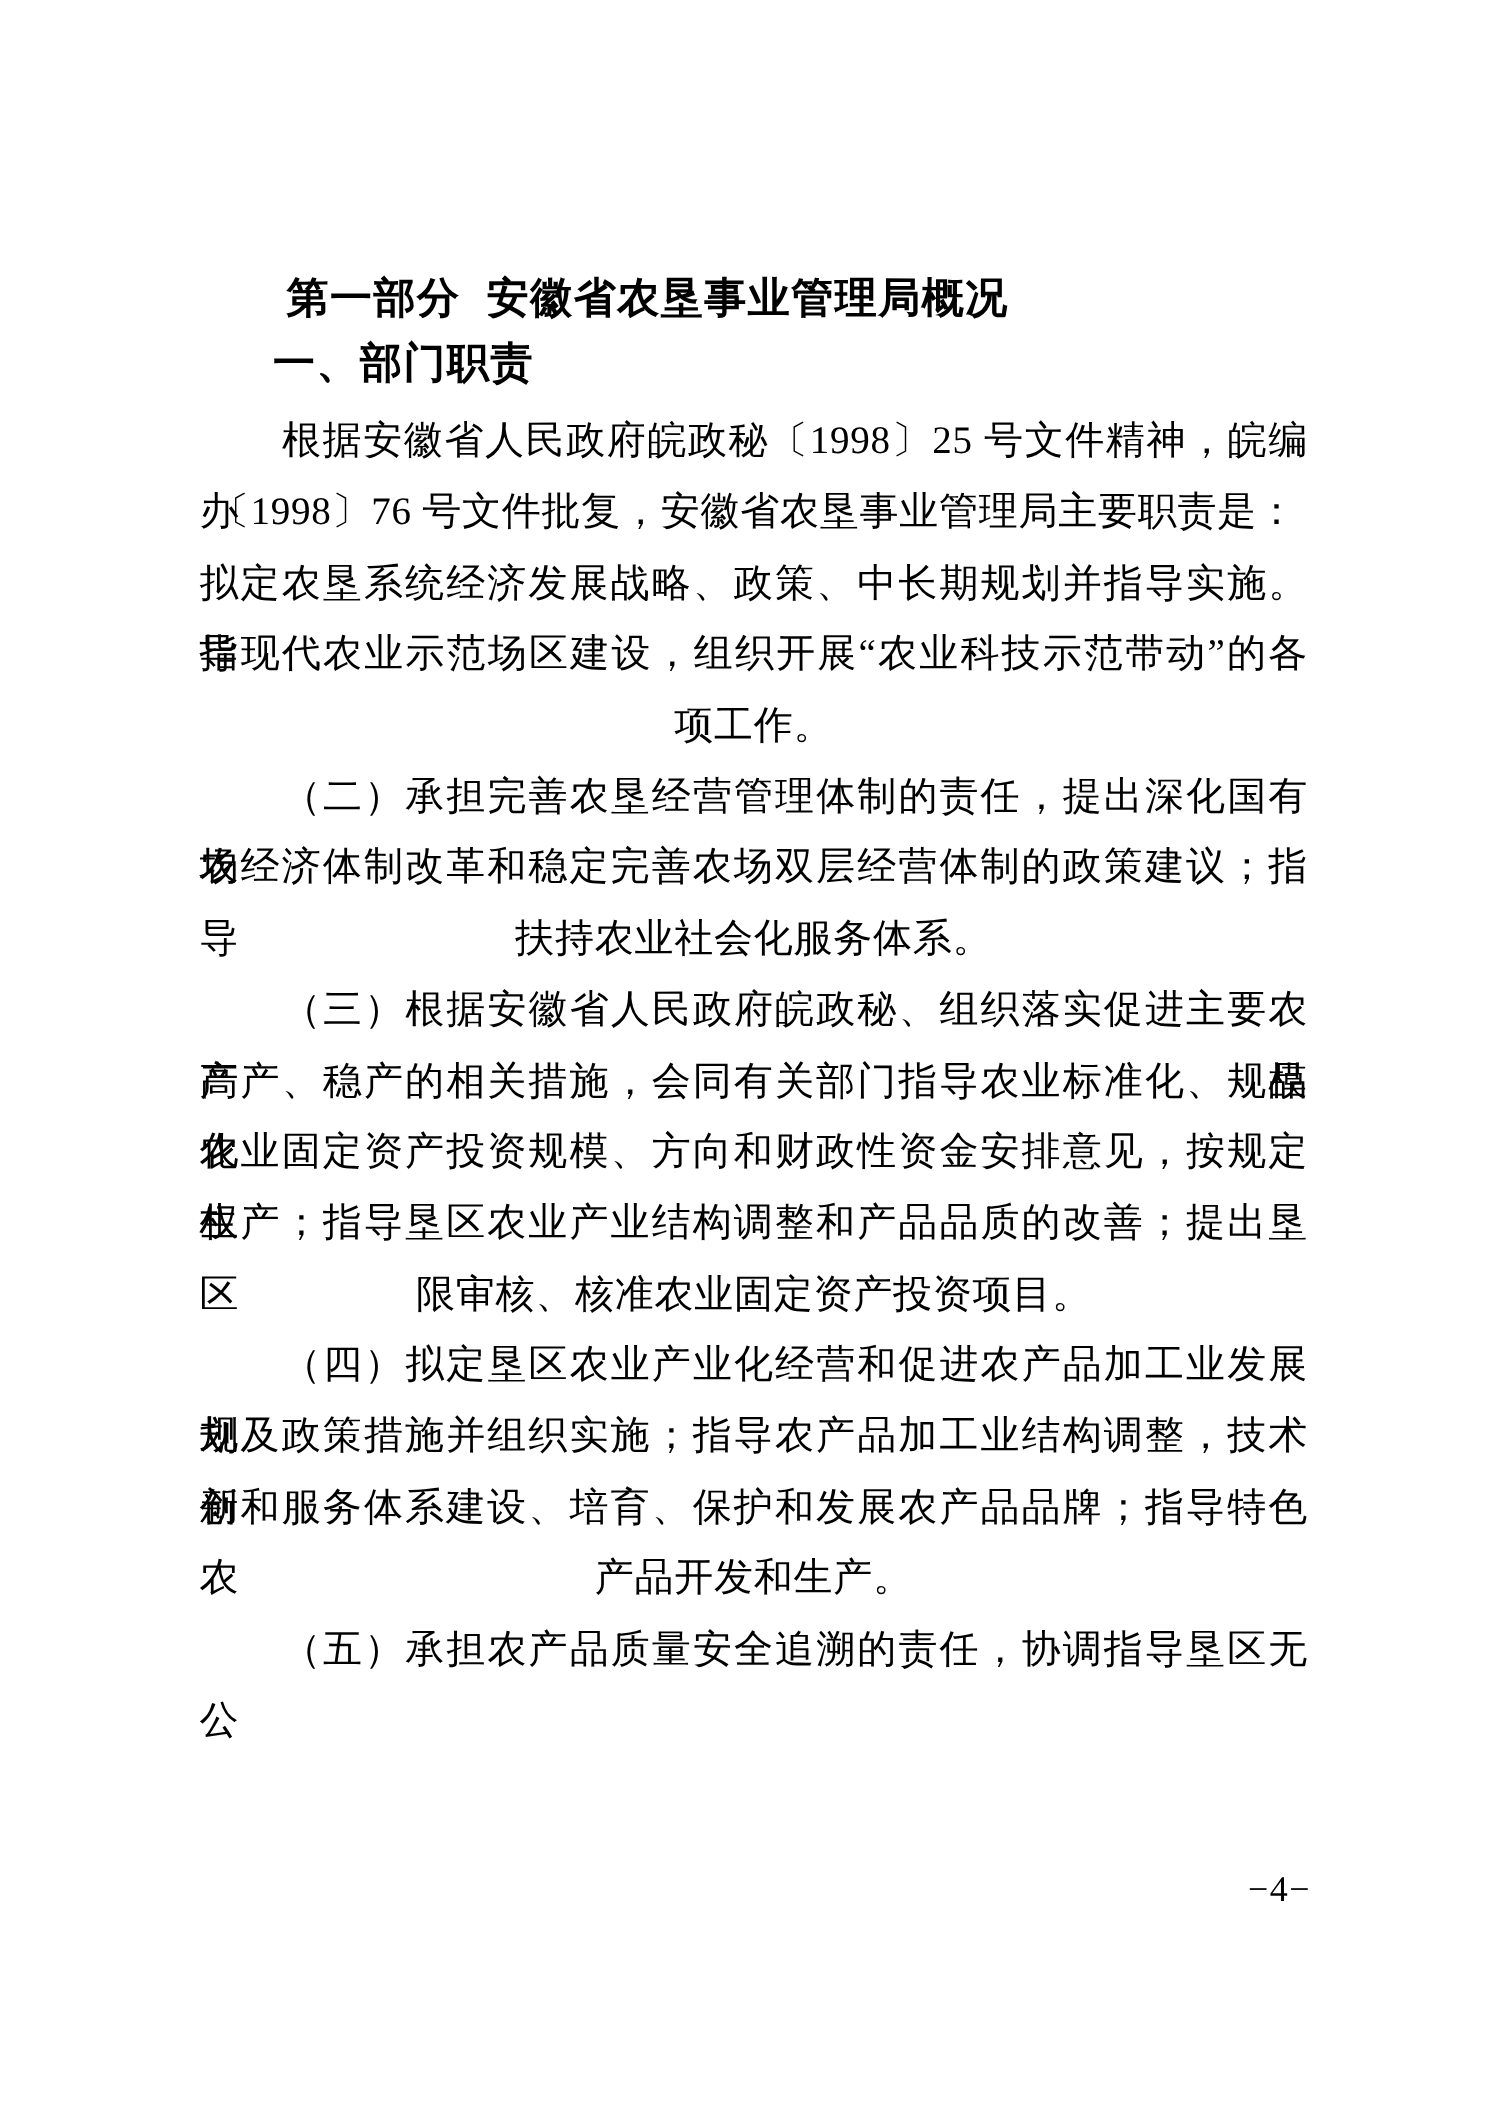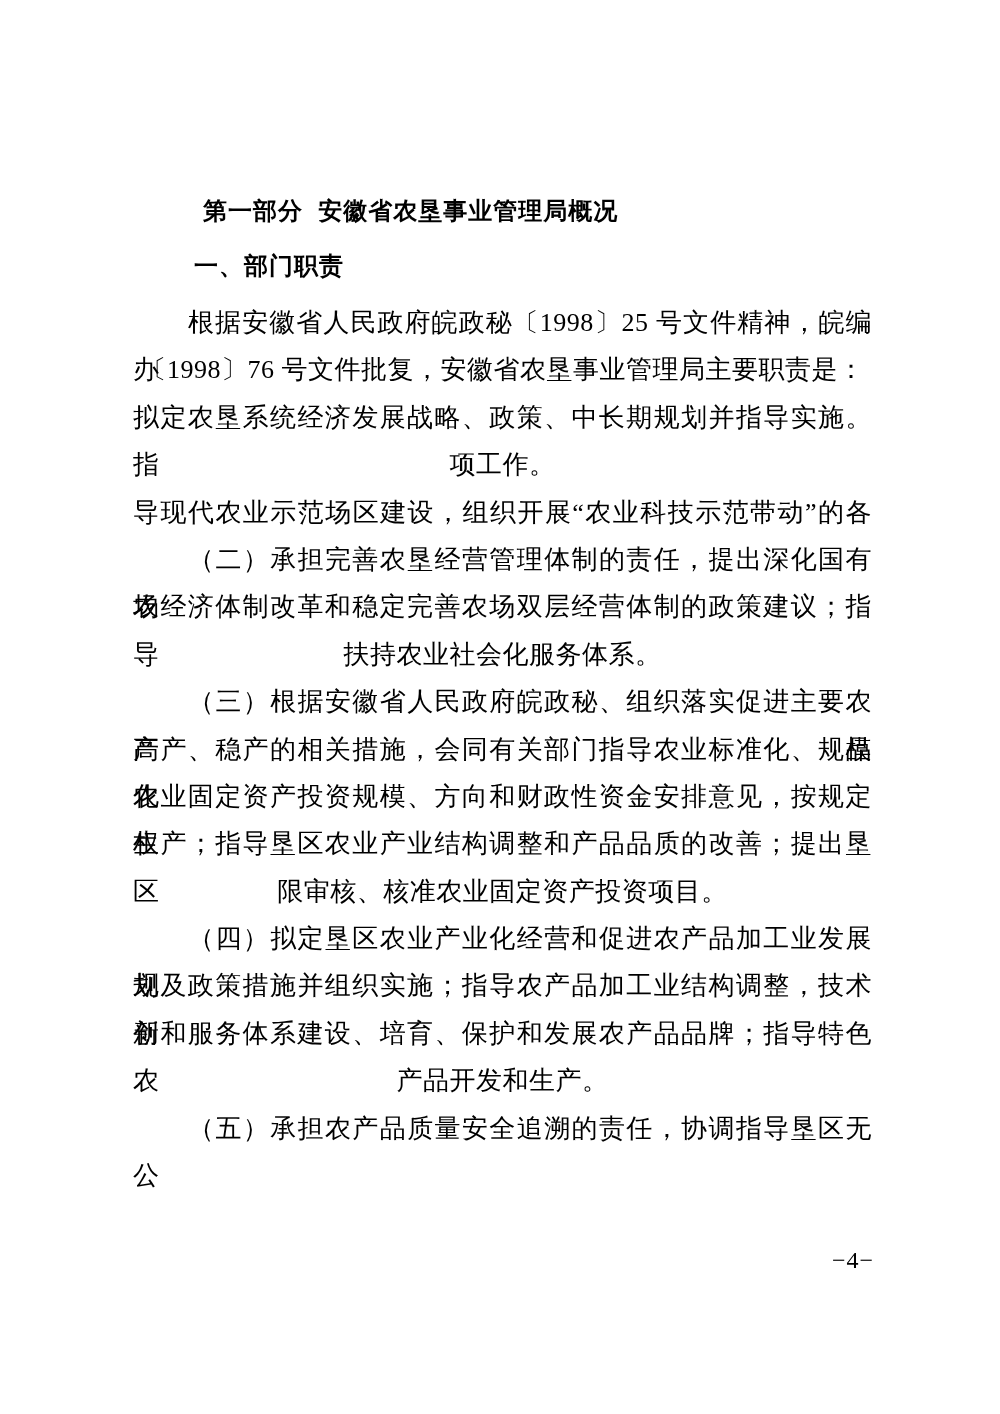--- a/index.html
+++ b/index.html
@@ -12,23 +12,23 @@
     overflow:hidden;
   }
   .content {
     position:absolute;
     left:133px; top:177px;
     width:739px;
   }
   .doc-title, .doc-heading {
     font-family:"Liberation Sans","DejaVu Sans",sans-serif;
     font-weight:bold;
-    font-size:24px;
+    font-size:28px;
     line-height:43px;
-    margin:12px;
+    margin:0;
     letter-spacing:1px;
     white-space:pre;
   }
   .doc-title { text-indent:58px; }
   .doc-heading { text-indent:49px; }
   .paragraphs {
     margin-top:7px;
     font-size:26px;
     line-height:47.4px;
     font-family:Liberation Serif, serif;
@@ -55,22 +55,22 @@
 <body>
 
 <div class="page">
   <div class="content">
     <h1 class="doc-title">第一部分  安徽省农垦事业管理局概况</h1>
     <h2 class="doc-heading">一、部门职责</h2>
     <div class="paragraphs" id="paragraphs">
         <div class="line first fill">根据安徽省人民政府皖政秘〔1998〕25 号文件精神，皖编办</div>
         <div class="line">〔1998〕76 号文件批复，安徽省农垦事业管理局主要职责是：</div>
         <div class="line fill">拟定农垦系统经济发展战略、政策、中长期规划并指导实施。指</div>
+        <div class="line fill">导现代农业示范场区建设，组织开展“农业科技示范带动”的各</div>
         <div class="line">项工作。</div>
-        <div class="line fill">导现代农业示范场区建设，组织开展“农业科技示范带动”的各</div>
         <div class="line first fill">（二）承担完善农垦经营管理体制的责任，提出深化国有农</div>
         <div class="line fill">场经济体制改革和稳定完善农场双层经营体制的政策建议；指导</div>
         <div class="line">扶持农业社会化服务体系。</div>
         <div class="line first fill">（三）根据安徽省人民政府皖政秘、组织落实促进主要农产品</div>
         <div class="line fill">高产、稳产的相关措施，会同有关部门指导农业标准化、规模化</div>
         <div class="line fill">农业固定资产投资规模、方向和财政性资金安排意见，按规定权</div>
         <div class="line fill">生产；指导垦区农业产业结构调整和产品品质的改善；提出垦区</div>
         <div class="line">限审核、核准农业固定资产投资项目。</div>
         <div class="line first fill">（四）拟定垦区农业产业化经营和促进农产品加工业发展规</div>
         <div class="line fill">划及政策措施并组织实施；指导农产品加工业结构调整，技术创</div>

